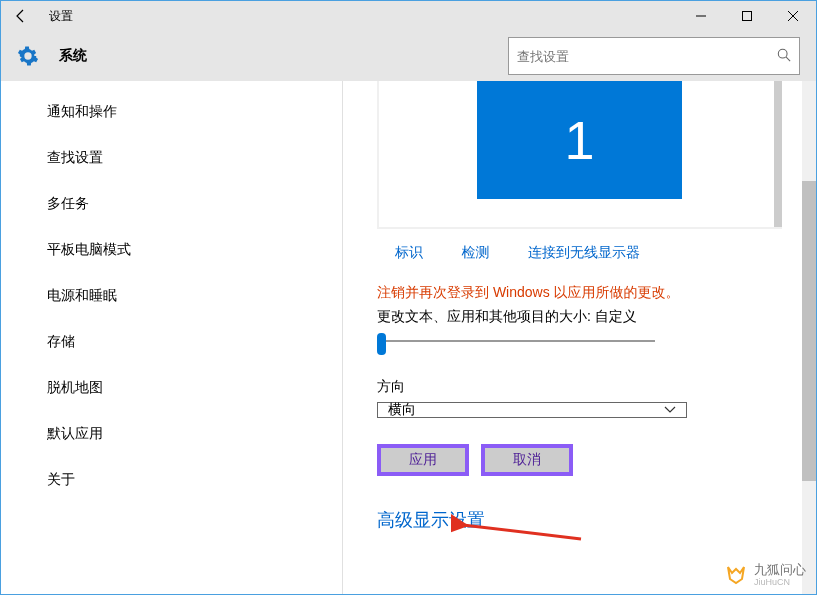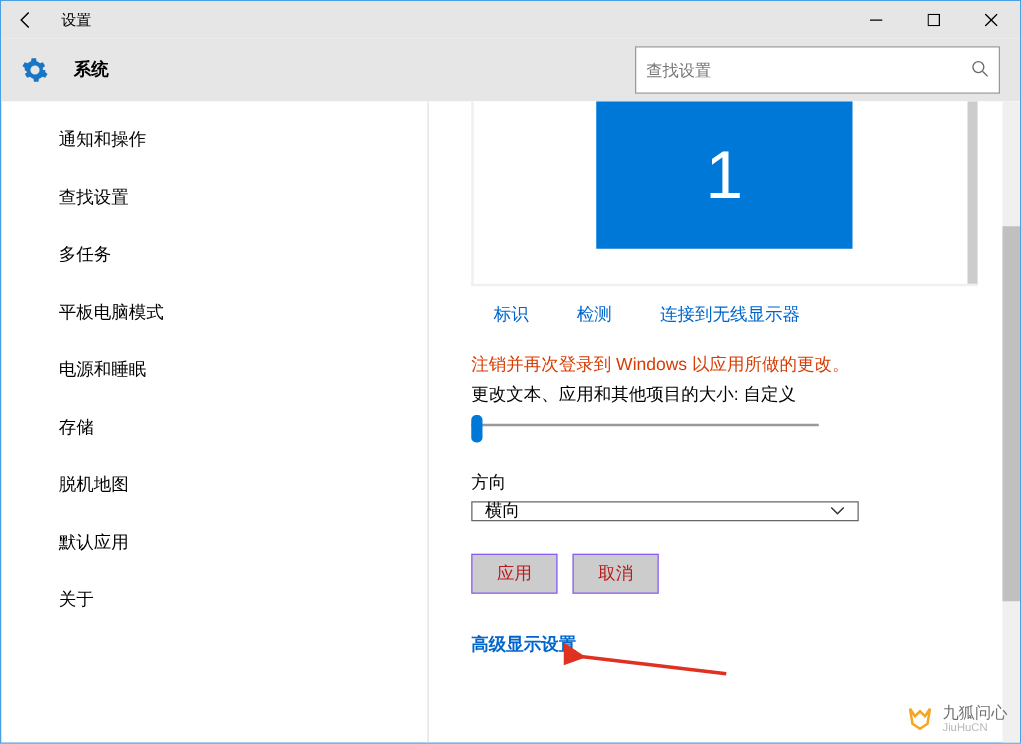--- a/index.html
+++ b/index.html
@@ -39,23 +39,23 @@
 
   .slider { width: 278px; height: 20px; margin-bottom: 26px; position: relative; }
   .slider-track { position: absolute; top: 8px; left: 0; right: 0; height: 2px; background: #999; }
   .slider-thumb { position: absolute; left: 0; top: 1px; width: 9px; height: 22px; background: #0078d7; border-radius: 4px; }
 
   .dropdown { width: 310px; height: 16px; border: 1px solid #666; display: flex; align-items: center; padding: 0 10px; font-size: 14px; cursor: pointer; background: #fff; margin-bottom: 26px; }
   .dropdown .val { flex: 1; }
   .dropdown .chev { font-size: 12px; }
 
   .buttonrow { display: flex; gap: 12px; margin-bottom: 32px; }
-  .btn { width: 69px; height: 32px; border: 1px solid #8b5cf6; background: #ccc; color: #b91c1c; font-size: 14px; display: flex; align-items: center; justify-content: center; cursor: default; }
+  .btn { width: 92px; height: 32px; border: 4px solid #8b5cf6; background: #ccc; color: #4c1d95; font-size: 14px; display: flex; align-items: center; justify-content: center; cursor: default; }
 
-  .advlink { color: #0066cc; font-size: 14px; cursor: pointer; font-weight: bold; }
+  .advlink { color: #0066cc; font-size: 18px; cursor: pointer; }
 
   .arrow-annot { position: absolute; left: 450px; top: 508px; pointer-events: none; }
 
   .main-scroll { position: absolute; right: 0; top: 0; width: 14px; height: 100%; background: #f0f0f0; }
   .main-scroll-thumb { position: absolute; right: 0; top: 100px; width: 14px; height: 300px; background: #c0c0c0; }
 
   .watermark { position: absolute; right: 10px; bottom: 6px; display: flex; align-items: center; gap: 6px; font-size: 11px; color: #d08030; }
   .watermark .wm-icon { width: 24px; height: 24px; }
   .watermark .wm-text { line-height: 1.2; }
   .watermark .wm-cn { font-size: 13px; color: #737373; }

